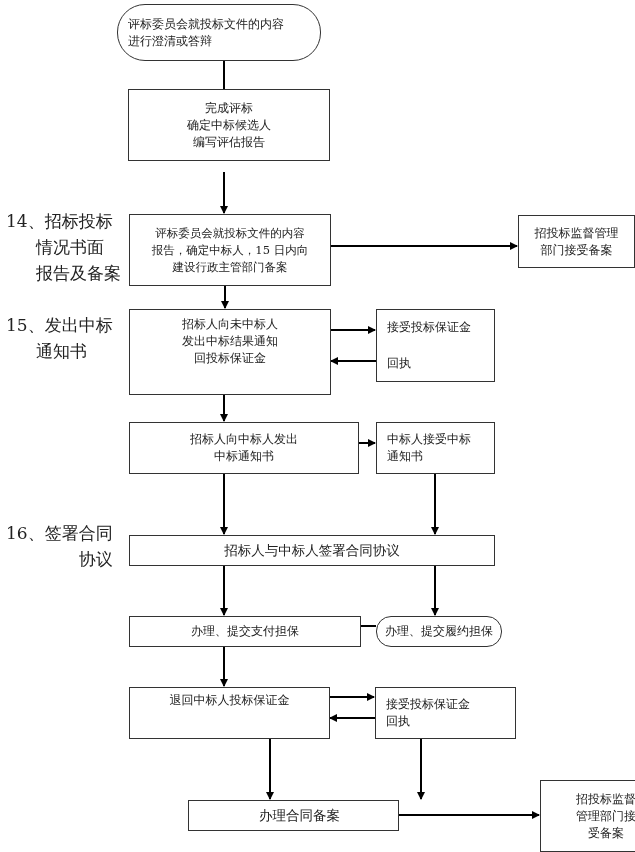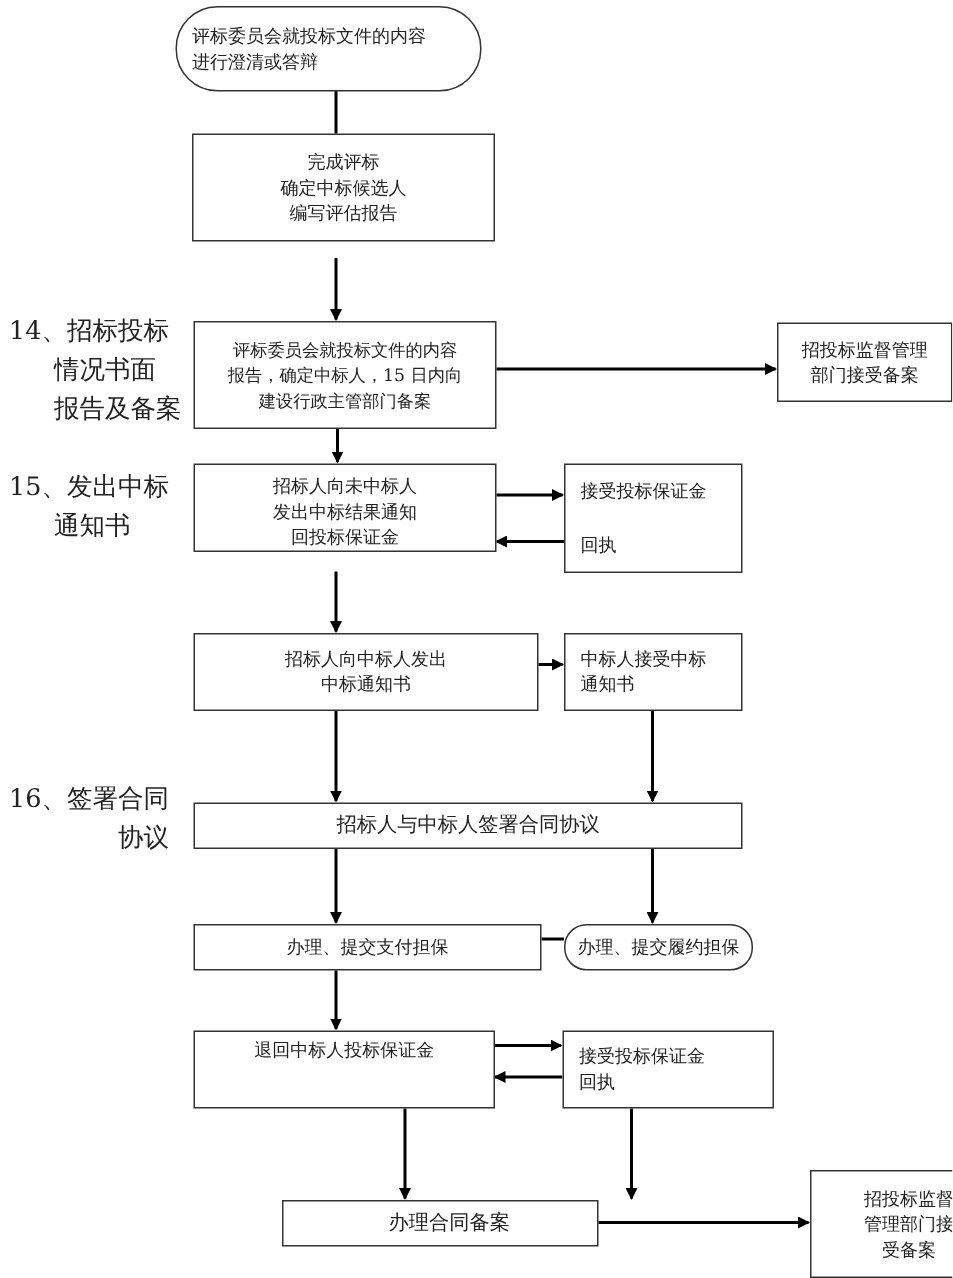--- a/index.html
+++ b/index.html
@@ -79,21 +79,21 @@
     <span class="ln">评标委员会就投标文件的内容</span>
     <span class="ln">报告，确定中标人，15 日内向</span>
     <span class="ln">建设行政主管部门备案</span>
   </div>
 
   <div class="box" style="left:518px; top:215px; width:117px; height:53px;">
     <span class="ln">招投标监督管理</span>
     <span class="ln">部门接受备案</span>
   </div>
 
-  <div class="box top" style="left:129px; top:309px; width:202px; height:59px; padding-top:6px;">
+  <div class="box top" style="left:129px; top:309px; width:202px; height:86px; padding-top:6px;">
     <span class="ln">招标人向未中标人</span>
     <span class="ln">发出中标结果通知</span>
     <span class="ln">回投标保证金</span>
   </div>
 
   <div class="box left split" style="left:376px; top:309px; width:119px; height:73px;">
     <span class="ln">接受投标保证金</span>
     <span class="ln">回执</span>
   </div>
 

